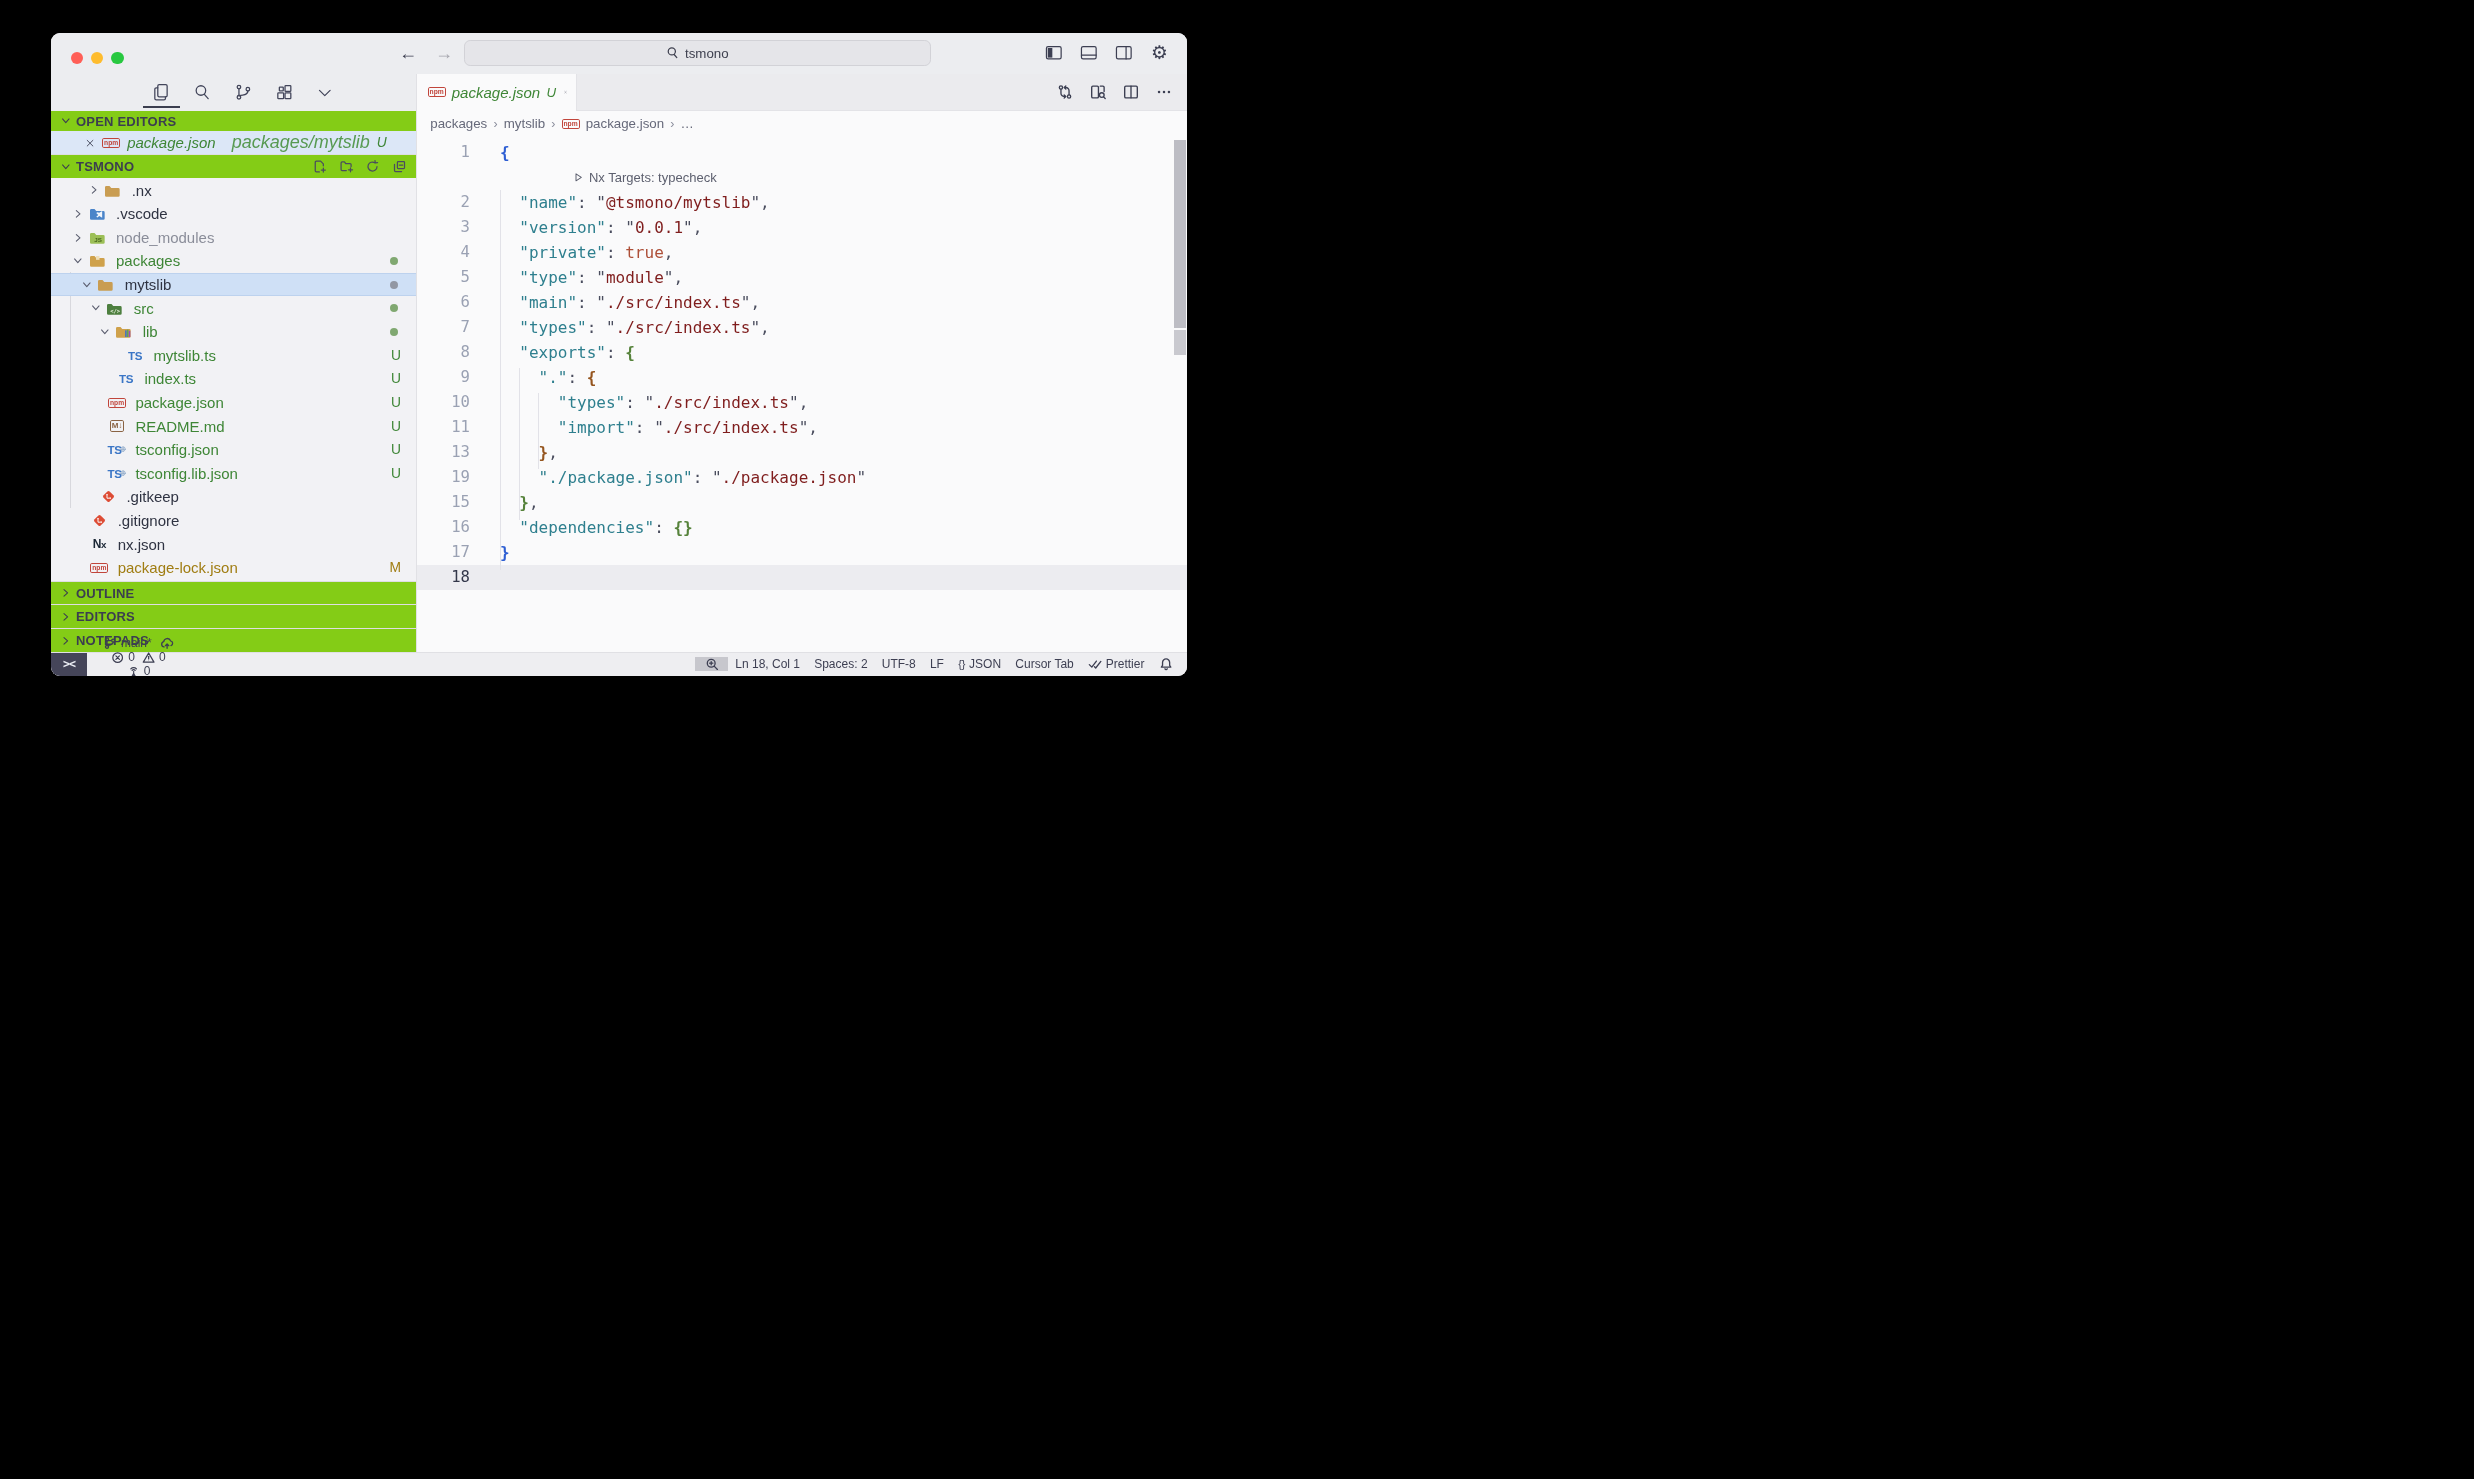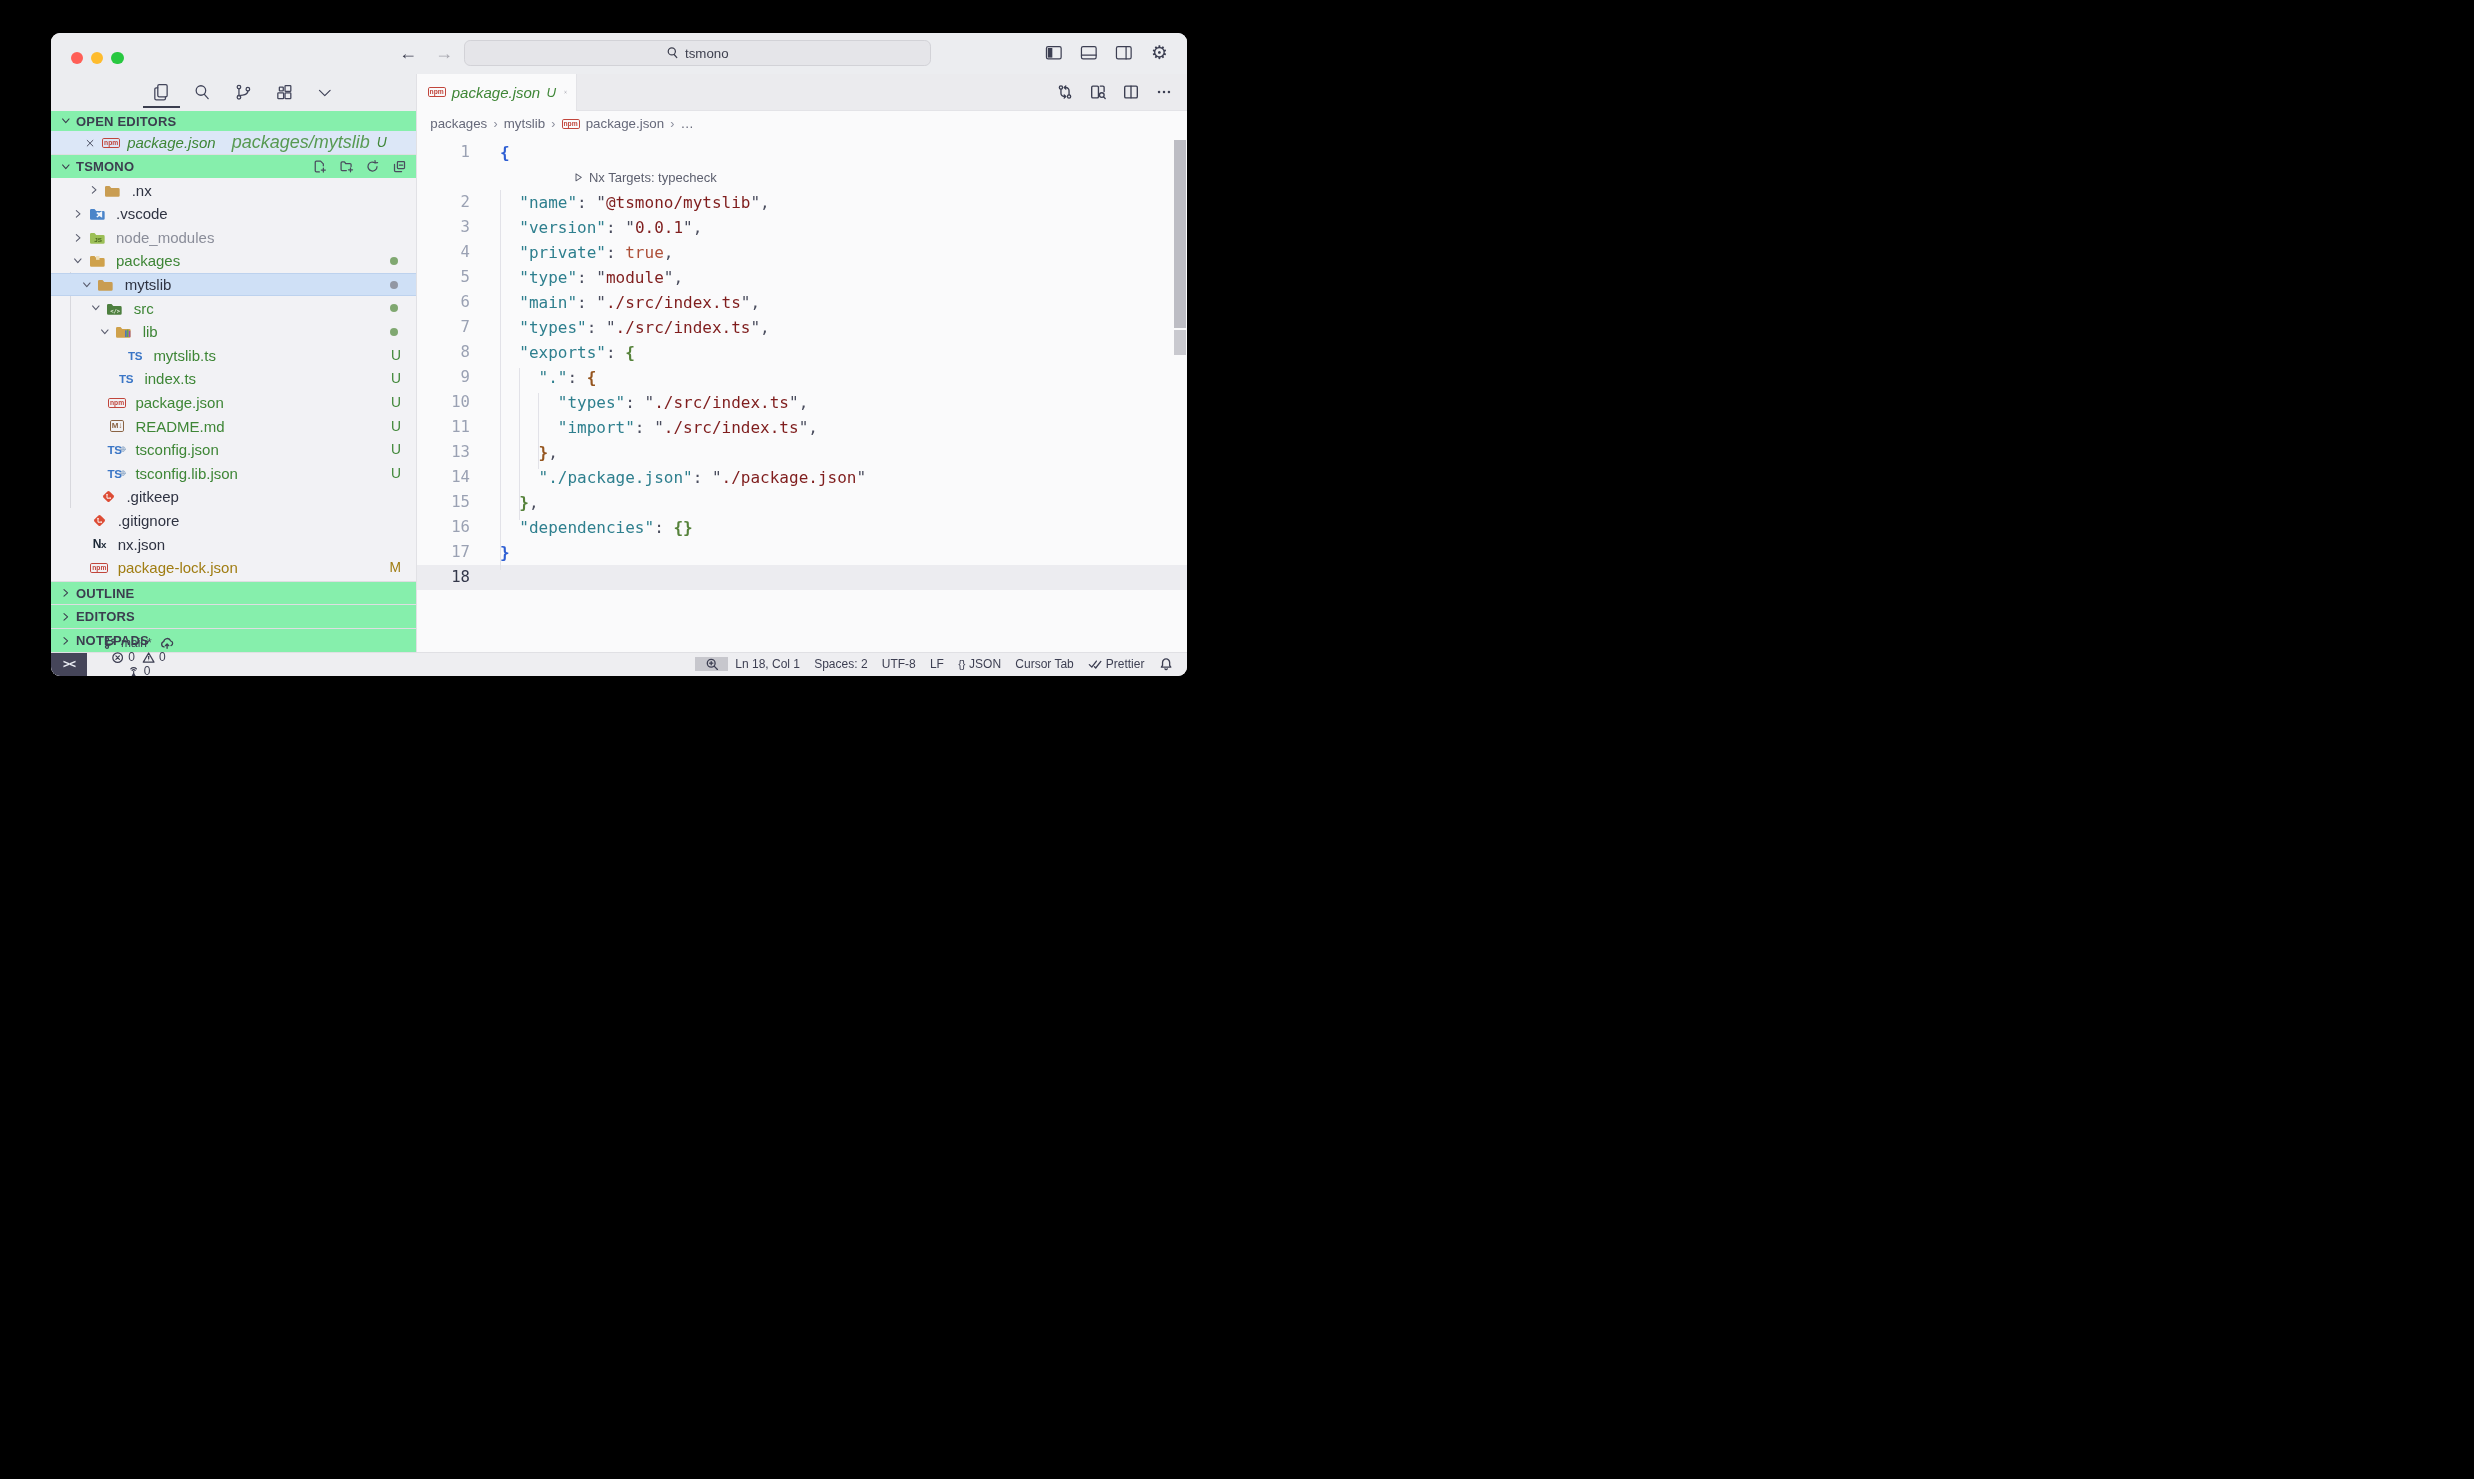--- a/index.html
+++ b/index.html
@@ -22,21 +22,21 @@
   .icon-btn { width:23px; height:23px; display:flex; align-items:center; justify-content:center; }
   svg.ol { fill:none; stroke:currentColor; stroke-width:1.5; stroke-linecap:round; stroke-linejoin:round; }
   
   .main { flex:1; display:flex; min-height:0; }
   .sidebar { width:366px; flex:0 0 366px; background:#f2f2f5; border-right:0.9px solid #e1e1e5;
     display:flex; flex-direction:column; color:#3b3e4f; }
   .activity { height:37px; flex:0 0 37px; background:#ecedf0; display:flex; align-items:center;
     gap:19.6px; padding-left:100px; color:#42455a; }
   .act { position:relative; width:21.3px; height:27px; display:flex; align-items:center; justify-content:center; }
   .act.active::after { content:""; position:absolute; left:-8px; right:-8px; bottom:-1.8px; height:2.2px; background:#3b3e4f; }
-  .sec-head { background:#86efac; display:flex; align-items:center; gap:4.4px; padding:0 9px;
+  .sec-head { background:#84cc16; display:flex; align-items:center; gap:4.4px; padding:0 9px;
     font-weight:bold; color:#3b3e4f; border-top:0.9px solid #dedee2; }
   .sec-head .lbl { font-size:13px; letter-spacing:0.2px; }
   .oe-head { height:20.4px; flex:0 0 20.4px; font-size:13px; border-top:none; }
   .oe-item { height:23px; flex:0 0 23px; background:#dce7f7; display:flex; align-items:center;
     padding:0 14.2px 0 34px; gap:7.1px; font-size:15px; }
   .oe-item .fname { color:#3e8636; font-style:italic; }
   .oe-item .fpath { color:#579a52; font-style:italic; font-size:18px; margin-left:9px; }
   .ts-head { height:24px; flex:0 0 24px; }
   .ts-actions { margin-left:auto; display:flex; gap:11.6px; color:#4a4d5e; }
   .tree { flex:1; position:relative; overflow:hidden; }
@@ -505,21 +505,21 @@
             <div class="code-row"><span class="ln">3</span><span class="lc"><span class="tk-pl">  </span><span class="tk-key">"version"</span><span class="tk-pu">: </span><span class="tk-pu">"</span><span class="tk-val">0.0.1</span><span class="tk-pu">"</span><span class="tk-pu">,</span></span></div>
             <div class="code-row"><span class="ln">4</span><span class="lc"><span class="tk-pl">  </span><span class="tk-key">"private"</span><span class="tk-pu">: </span><span class="tk-bool">true</span><span class="tk-pu">,</span></span></div>
             <div class="code-row"><span class="ln">5</span><span class="lc"><span class="tk-pl">  </span><span class="tk-key">"type"</span><span class="tk-pu">: </span><span class="tk-pu">"</span><span class="tk-val">module</span><span class="tk-pu">"</span><span class="tk-pu">,</span></span></div>
             <div class="code-row"><span class="ln">6</span><span class="lc"><span class="tk-pl">  </span><span class="tk-key">"main"</span><span class="tk-pu">: </span><span class="tk-pu">"</span><span class="tk-val">./src/index.ts</span><span class="tk-pu">"</span><span class="tk-pu">,</span></span></div>
             <div class="code-row"><span class="ln">7</span><span class="lc"><span class="tk-pl">  </span><span class="tk-key">"types"</span><span class="tk-pu">: </span><span class="tk-pu">"</span><span class="tk-val">./src/index.ts</span><span class="tk-pu">"</span><span class="tk-pu">,</span></span></div>
             <div class="code-row"><span class="ln">8</span><span class="lc"><span class="tk-pl">  </span><span class="tk-key">"exports"</span><span class="tk-pu">: </span><span class="tk-b2">{</span></span></div>
             <div class="code-row"><span class="ln">9</span><span class="lc"><span class="tk-pl">    </span><span class="tk-key">"."</span><span class="tk-pu">: </span><span class="tk-b3">{</span></span></div>
             <div class="code-row"><span class="ln">10</span><span class="lc"><span class="tk-pl">      </span><span class="tk-key">"types"</span><span class="tk-pu">: </span><span class="tk-pu">"</span><span class="tk-val">./src/index.ts</span><span class="tk-pu">"</span><span class="tk-pu">,</span></span></div>
             <div class="code-row"><span class="ln">11</span><span class="lc"><span class="tk-pl">      </span><span class="tk-key">"import"</span><span class="tk-pu">: </span><span class="tk-pu">"</span><span class="tk-val">./src/index.ts</span><span class="tk-pu">"</span><span class="tk-pu">,</span></span></div>
             <div class="code-row"><span class="ln">13</span><span class="lc"><span class="tk-pl">    </span><span class="tk-b3">}</span><span class="tk-pu">,</span></span></div>
-            <div class="code-row"><span class="ln">14</span><span class="lc"><span class="tk-pl">    </span><span class="tk-key">"./package.json"</span><span class="tk-pu">: </span><span class="tk-pu">"</span><span class="tk-val">./package.json</span><span class="tk-pu">"</span></span></div>
+            <div class="code-row"><span class="ln">19</span><span class="lc"><span class="tk-pl">    </span><span class="tk-key">"./package.json"</span><span class="tk-pu">: </span><span class="tk-pu">"</span><span class="tk-val">./package.json</span><span class="tk-pu">"</span></span></div>
             <div class="code-row"><span class="ln">15</span><span class="lc"><span class="tk-pl">  </span><span class="tk-b2">}</span><span class="tk-pu">,</span></span></div>
             <div class="code-row"><span class="ln">16</span><span class="lc"><span class="tk-pl">  </span><span class="tk-key">"dependencies"</span><span class="tk-pu">: </span><span class="tk-b2">{}</span></span></div>
             <div class="code-row"><span class="ln">17</span><span class="lc"><span class="tk-b1">}</span></span></div>
             <div class="code-row current"><span class="ln">18</span><span class="lc"></span></div>
           </div>
         <div class="scroll-thumb" style="top:3.6px; height:188px;"></div>
         <div class="scroll-thumb lower" style="top:194px; height:25px;"></div>
       </div>
     </div>
   </div>

